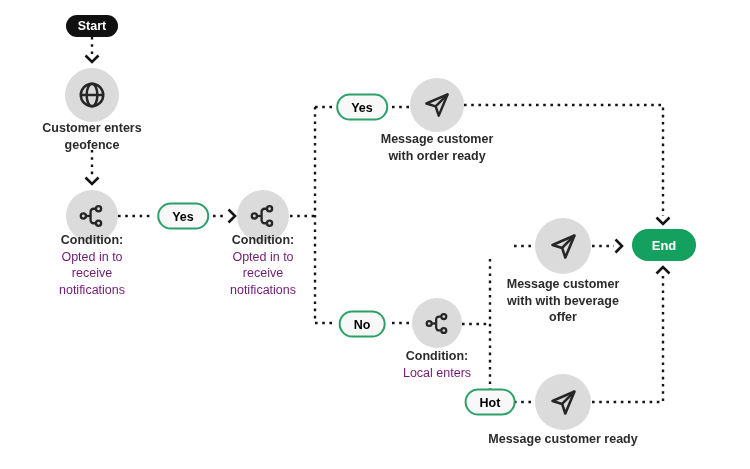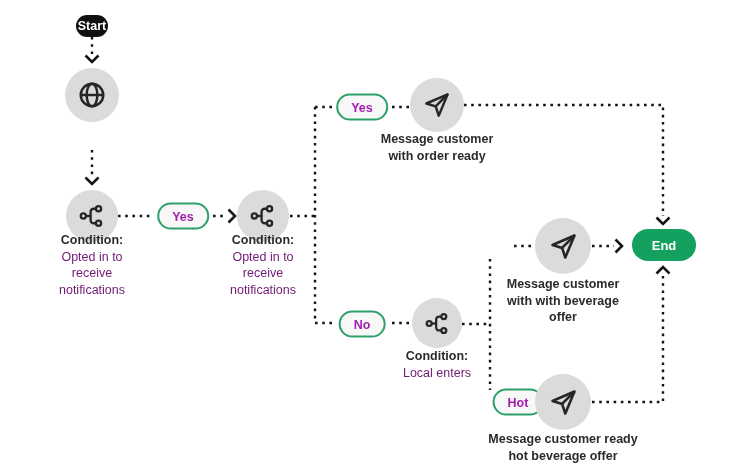--- a/index.html
+++ b/index.html
@@ -15,25 +15,25 @@
     color:var(--text);
   }
   svg.connector-layer{position:absolute;left:0;top:0;}
   .edge{stroke:var(--connector);stroke-width:2.4;fill:none;stroke-dasharray:2.6 4.6;}
   .arrowhead{stroke:var(--connector);stroke-width:2.6;fill:none;stroke-linejoin:miter;}
   .pill{
     position:absolute; transform:translate(-50%,-50%);
     display:flex; align-items:center; justify-content:center;
     border-radius:999px; font-weight:bold; white-space:nowrap;
   }
-  .pill.start{background:var(--start_bg);color:#fff;width:32px;height:22px;font-size:12.5px;}
+  .pill.start{background:var(--start_bg);color:#fff;width:52px;height:22px;font-size:12.5px;}
   .pill.end{background:var(--end_bg);color:#fff;width:64px;height:32px;font-size:13px;}
   .pill.branch{
     background:var(--pill_bg); border:2.5px solid var(--pill_border);
-    color:#a21caf; font-size:12.5px; padding:0 13px; height:23px;
+    color:#000000; font-size:12.5px; padding:0 13px; height:23px;
   }
   .node-circle{
     position:absolute; transform:translate(-50%,-50%);
     background:var(--circle_bg); border-radius:50%;
     display:flex; align-items:center; justify-content:center;
   }
   .node-circle svg{stroke:var(--icon); fill:none; stroke-width:2;}
   .caption{
     position:absolute; transform:translateX(-50%);
     text-align:center; font-size:12.5px; line-height:16.5px;
@@ -89,20 +89,24 @@
   <div class="pill start" style="left:92px;top:26px;">
     <span>Start</span>
   </div>
 
   <div class="node-circle" style="left:92px;top:95px;width:54px;height:54px;">
     <svg width="30" height="30" viewBox="0 0 24 24">
       <circle cx="12" cy="12" r="9"></circle>
       <ellipse cx="12" cy="12" rx="4.3" ry="9"></ellipse>
       <line x1="3" y1="12" x2="21" y2="12"></line>
     </svg>
+  </div>
+  <div class="caption" style="left:92px;top:120px;">
+    <span class="cap-bold">Customer enters</span>
+    <span class="cap-bold">geofence</span>
   </div>
 
   <div class="node-circle" style="left:92px;top:216px;width:52px;height:52px;">
     <svg width="28" height="28" viewBox="0 0 24 24">
       <circle cx="4.6" cy="12" r="2.2"></circle>
       <line x1="6.8" y1="12" x2="10.8" y2="12"></line>
       <path d="M15.4,5.8 h-2 a2.6,2.6 0 0 0 -2.6,2.6 v7.2 a2.6,2.6 0 0 0 2.6,2.6 h2"></path>
       <circle cx="17.6" cy="5.8" r="2.2"></circle>
       <circle cx="17.6" cy="18.2" r="2.2"></circle>
     </svg>
@@ -173,32 +177,31 @@
       <path d="M20.5,3.5 L3.5,10.8 L10.9,13.1 L13.4,20.5 Z"></path>
       <path d="M10.9,13.1 L20.5,3.5"></path>
     </svg>
   </div>
   <div class="caption" style="left:563px;top:276px;">
     <span class="cap-bold">Message customer</span>
     <span class="cap-bold">with with beverage</span>
     <span class="cap-bold">offer</span>
   </div>
 
-  <div class="pill branch" style="left:518px;top:402px;">
+  <div class="pill branch" style="left:490px;top:402px;">
     <span>Hot</span>
   </div>
 
   <div class="node-circle" style="left:563px;top:402px;width:56px;height:56px;">
     <svg width="31" height="31" viewBox="0 0 24 24" stroke-linejoin="round">
       <path d="M20.5,3.5 L3.5,10.8 L10.9,13.1 L13.4,20.5 Z"></path>
       <path d="M10.9,13.1 L20.5,3.5"></path>
     </svg>
   </div>
   <div class="caption" style="left:563px;top:431px;">
     <span class="cap-bold">Message customer ready</span>
-    <span class="cap-bold">hot beverage offer</span>
   </div>
 
   <div class="pill end" style="left:664px;top:245px;">
     <span>End</span>
   </div>
 
 </div>
 
 </body></html>

